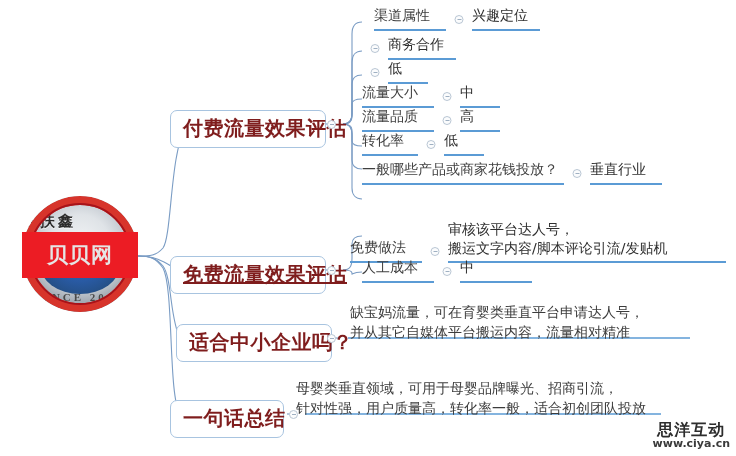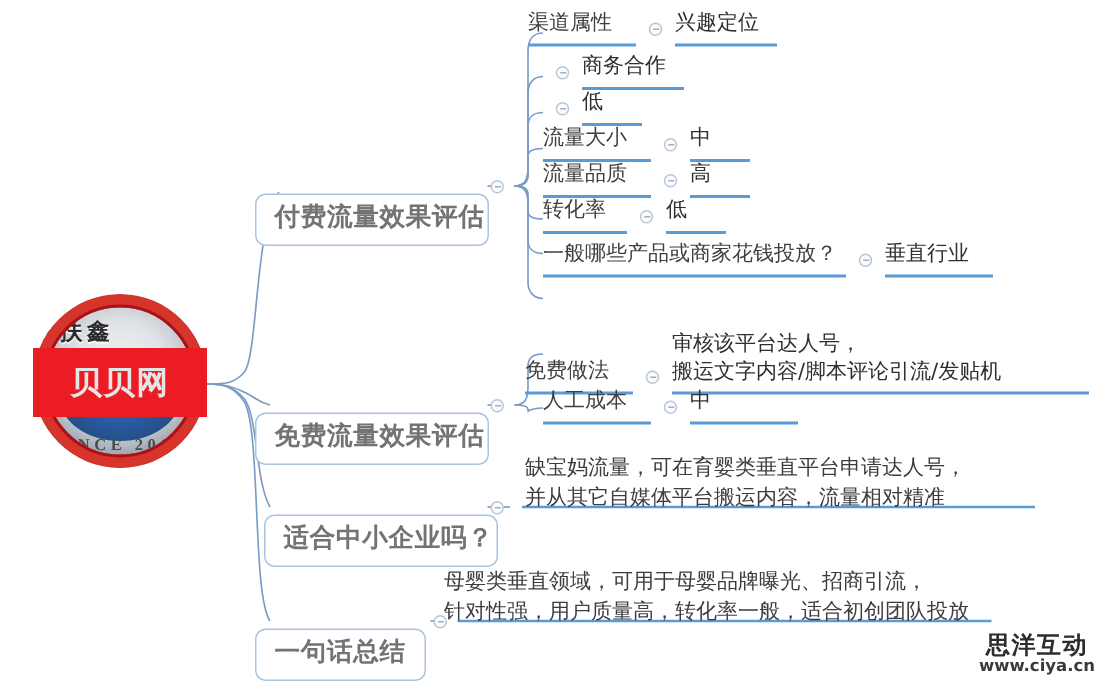--- a/index.html
+++ b/index.html
@@ -108,29 +108,28 @@
     font-weight: bold;
     letter-spacing: 1px;
   }
 
   
   .l1 {
     position: absolute;
     border: 1px solid #a8c4e0;
     border-radius: 7px;
     background: #ffffff;
-    color: #737373;
-    font-size: 17px;
+    color: #7f1d1d;
+    font-size: 20px;
     font-weight: bold;
     letter-spacing: 0.5px;
     padding: 6px 12px 7px 12px;
     white-space: nowrap;
     box-sizing: border-box;
     line-height: 1.15;
-    margin-top: 19px;
   }
 
   
   .row {
     position: absolute;
     display: flex;
     align-items: flex-end;
     white-space: nowrap;
   }
   .cell {
@@ -282,36 +281,36 @@
   </div>
   <div class="logo-banner" style="left:22px; top:232px;">
     <span>贝贝网</span>
   </div>
 
   <div class="l1" style="left:170px; top:110px; width:156px;">
     <span>付费流量效果评估</span>
   </div>
   <div class="l1knob" style="left:327px; top:120px;"></div>
 
-  <div class="l1" style="left:170px; top:256px; width:156px;">
+  <div class="l1" style="left:170px; top:256px; width:156px;text-decoration:underline;">
     <span>免费流量效果评估</span>
   </div>
   <div class="l1knob" style="left:327px; top:266px;"></div>
 
   <div class="l1" style="left:176px; top:324px; width:156px;">
     <span>适合中小企业吗？</span>
   </div>
   <div class="l1knob" style="left:327px; top:334px;"></div>
 
   <div class="l1" style="left:170px; top:400px; width:114px;">
     <span>一句话总结</span>
   </div>
   <div class="l1knob" style="left:289px; top:410px;"></div>
 
-  <div class="row" style="left:352px; top:6px;">
+  <div class="row" style="left:374px; top:6px;">
     <div class="cell label" style="width:72px;">渠道属性</div>
     <div class="gap">
         <div class="knob"></div>
       </div>
     <div class="cell value" style="min-width:68px;">兴趣定位</div>
   </div>
 
   <div class="row" style="left:362px; top:35px;">
     <div class="gap">
         <div class="knob"></div>

